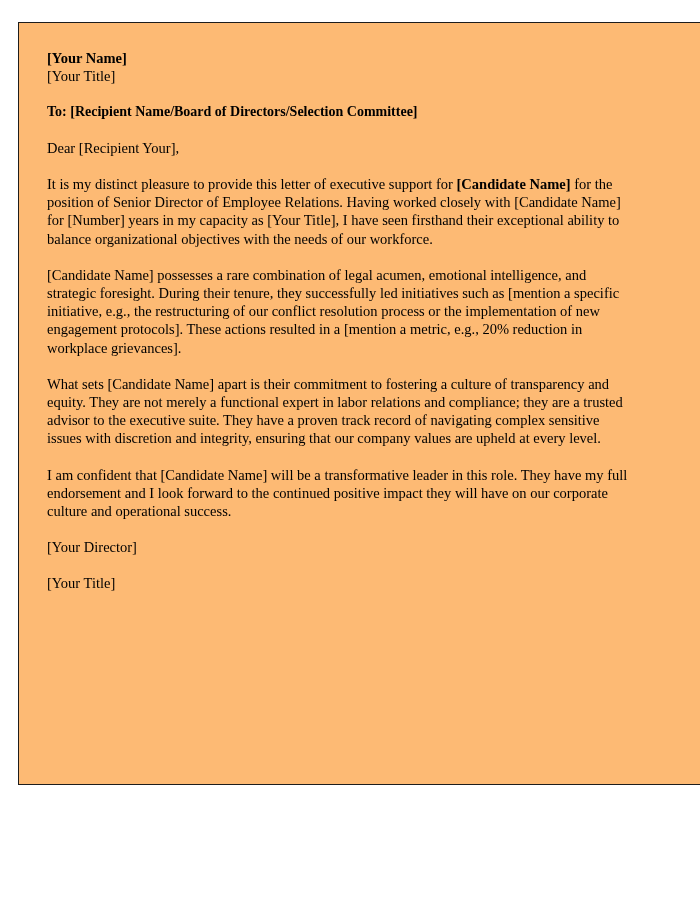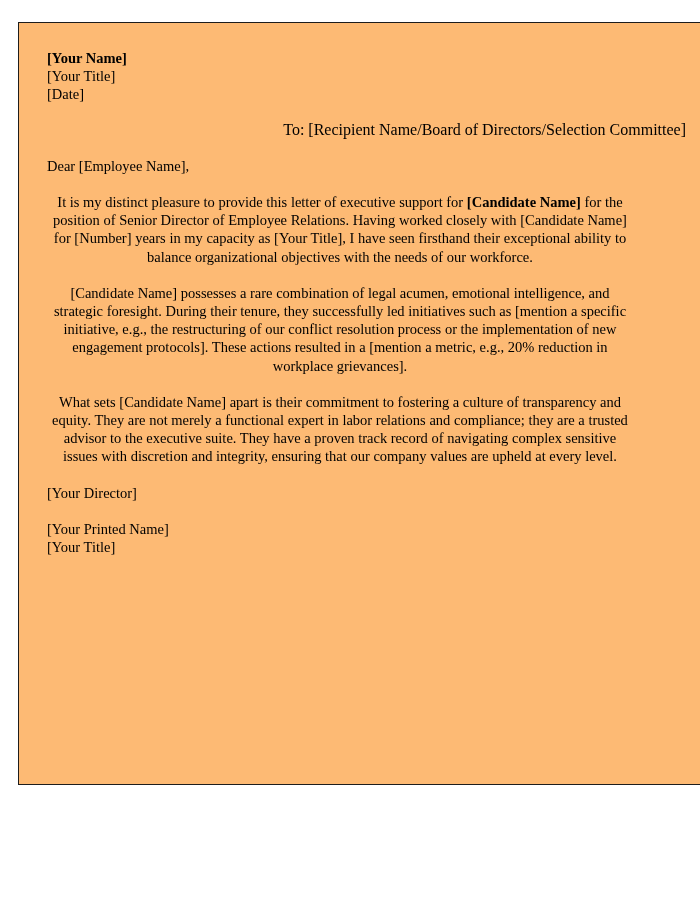--- a/index.html
+++ b/index.html
@@ -32,43 +32,42 @@
   }
   .letterhead .lh-line {
     font-size: 14.5px;
     line-height: 18px;
     white-space: nowrap;
   }
   .letterhead .lh-line.bold {
     font-weight: bold;
   }
   .recipient-line {
-    font-size: 16px;
+    font-size: 14px;
     line-height: 18px;
-    font-weight: normal;
+    font-weight: bold;
     margin-bottom: 18px;
-    text-align: right;
   }
   .subject-line {
     font-size: 14.5px;
     line-height: 18px;
     font-weight: bold;
     margin-bottom: 18px;
     max-width: 560px;
   }
   .salutation {
     font-size: 14.5px;
     line-height: 18px;
     margin-bottom: 18px;
   }
   .body-paragraph {
     font-size: 14.5px;
     line-height: 18.2px;
     margin: 0 0 18px 0;
-    text-align: center;
+    text-align: left;
     max-width: 586px;
   }
   .body-paragraph b {
     font-weight: bold;
   }
   .closing {
     font-size: 14.5px;
     line-height: 18px;
     margin-bottom: 18px;
   }
@@ -85,34 +84,33 @@
 </style>
 </head>
 <body>
 
 <div class="page-sheet">
   <div class="letter-body">
 
     <div class="letterhead">
       <div class="lh-line bold">[Your Name]</div>
       <div class="lh-line">[Your Title]</div>
-      <div class="lh-line">[Date]</div>
     </div>
 
     <div class="recipient-line">To: [Recipient Name/Board of Directors/Selection Committee]</div>
 
 
-    <div class="salutation">Dear [Employee Name],</div>
+    <div class="salutation">Dear [Recipient Your],</div>
 
     <p class="body-paragraph"><span>It is my distinct pleasure to provide this letter of executive support for </span><b>[Candidate Name]</b><span> for the position of Senior Director of Employee Relations. Having worked closely with [Candidate Name] for [Number] years in my capacity as [Your Title], I have seen firsthand their exceptional ability to balance organizational objectives with the needs of our workforce.</span></p>
     <p class="body-paragraph"><span>[Candidate Name] possesses a rare combination of legal acumen, emotional intelligence, and strategic foresight. During their tenure, they successfully led initiatives such as [mention a specific initiative, e.g., the restructuring of our conflict resolution process or the implementation of new engagement protocols]. These actions resulted in a [mention a metric, e.g., 20% reduction in workplace grievances].</span></p>
     <p class="body-paragraph"><span>What sets [Candidate Name] apart is their commitment to fostering a culture of transparency and equity. They are not merely a functional expert in labor relations and compliance; they are a trusted advisor to the executive suite. They have a proven track record of navigating complex sensitive issues with discretion and integrity, ensuring that our company values are upheld at every level.</span></p>
+    <p class="body-paragraph"><span>I am confident that [Candidate Name] will be a transformative leader in this role. They have my full endorsement and I look forward to the continued positive impact they will have on our corporate culture and operational success.</span></p>
 
 
     <div class="signature-slot">[Your Director]</div>
 
     <div class="signer-block">
-      <div class="signer-line">[Your Printed Name]</div>
       <div class="signer-line">[Your Title]</div>
     </div>
 
   </div>
 </div>
 
 </body></html>

